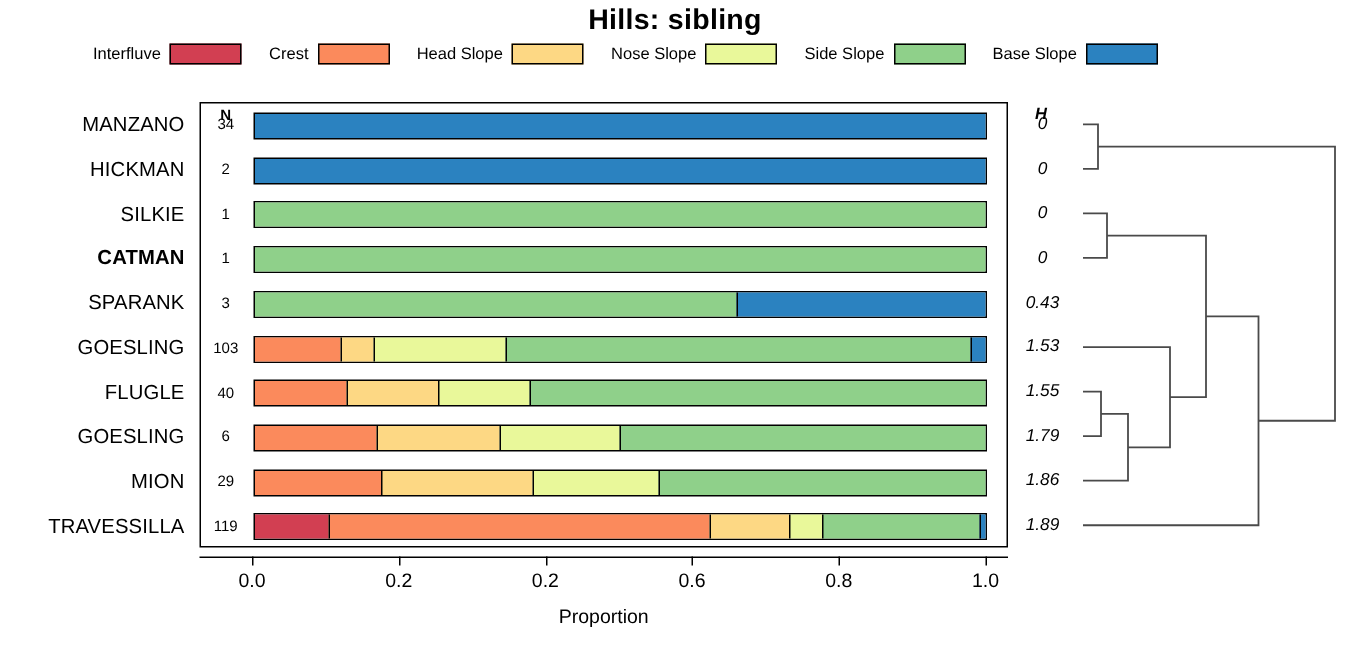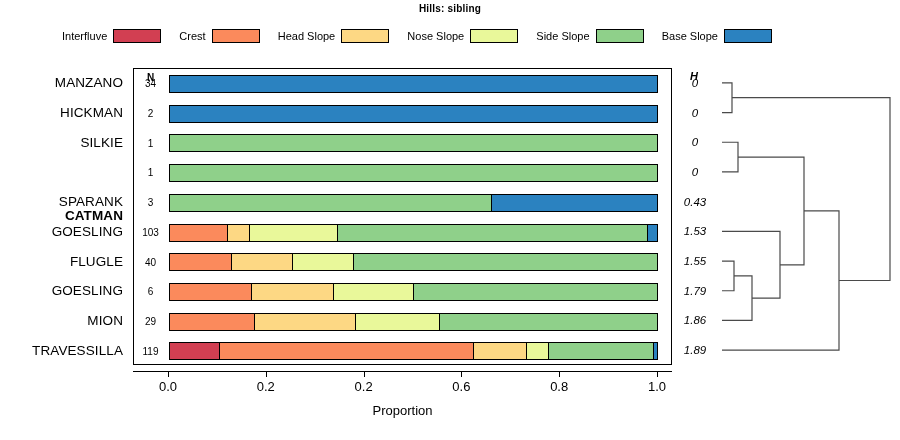--- a/index.html
+++ b/index.html
@@ -9,21 +9,21 @@
     font-family:"Liberation Sans", sans-serif;
     color:#000;
     overflow:hidden;
   }
   #root{position:relative;width:900px;height:440px;}
 
   
   .title{
     position:absolute;left:0;top:3px;width:900px;
     text-align:center;
-    font-size:10px;font-weight:bold;
+    font-size:19px;font-weight:bold;
     letter-spacing:.2px;
   }
 
   
   .legend{
     position:absolute;left:62px;top:27px;
     width:710px;height:18px;
     display:flex;align-items:center;justify-content:space-between;
   }
   .legend-item{display:flex;align-items:center;gap:6px;}
@@ -78,21 +78,21 @@
   .namecol{
     position:absolute;left:0px;top:68px;width:128px;height:297px;
   }
   .namecell{
     position:absolute;left:0;width:128px;height:29.7px;
     display:flex;align-items:center;justify-content:flex-end;
     padding-right:5px;box-sizing:border-box;
     font-size:13.5px;
     letter-spacing:.1px;
   }
-  .namecell.bold{font-weight:bold;margin-top:44px;}
+  .namecell.bold{font-weight:bold;}
 
   
   .hcol{
     position:absolute;left:672px;top:68px;width:48px;height:297px;
   }
   .hhead{
     position:absolute;left:0;top:2px;width:44px;
     text-align:center;font-size:11px;font-weight:bold;font-style:italic;
   }
   .hcell{

